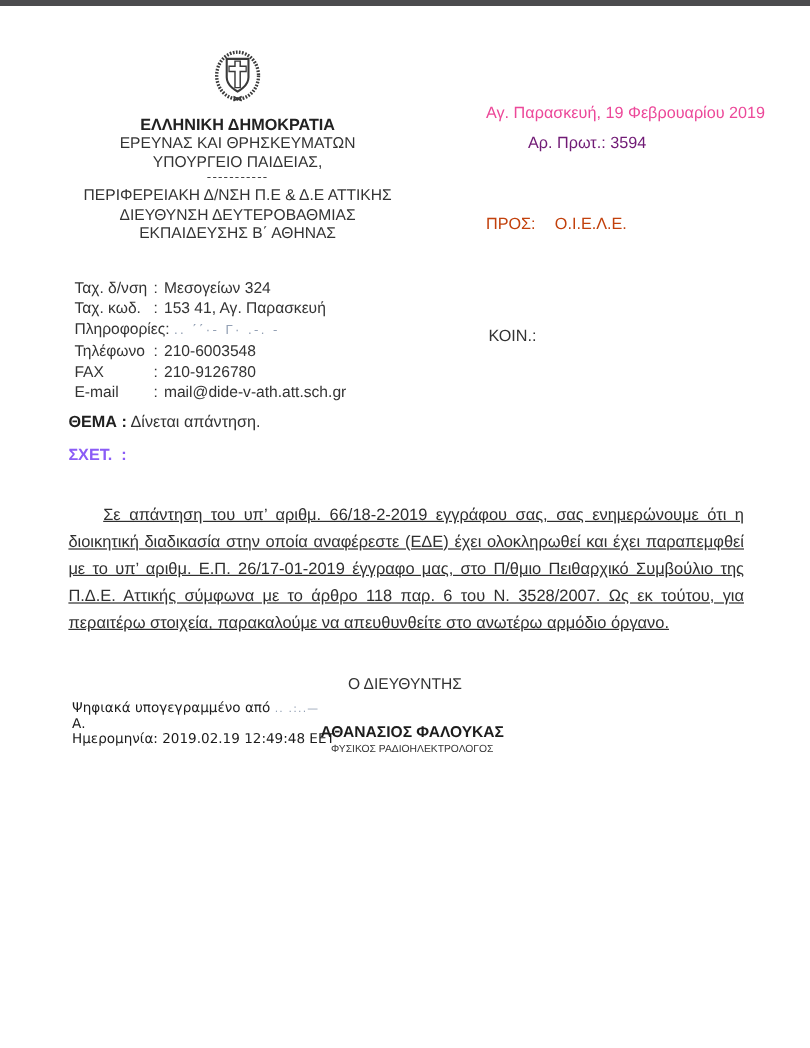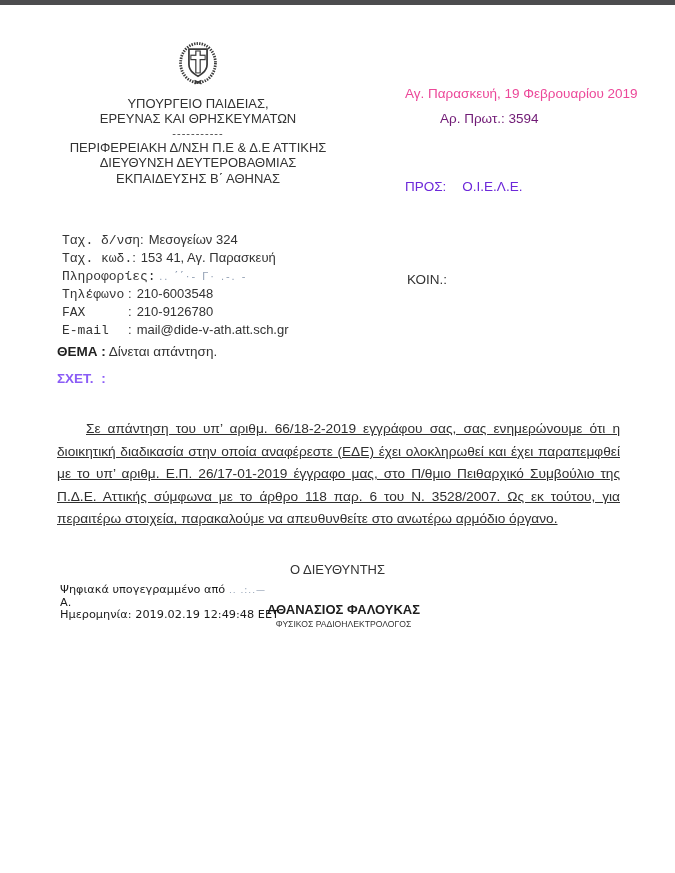--- a/index.html
+++ b/index.html
@@ -19,26 +19,26 @@
   .letterhead{
     position:absolute;left:37px;top:40px;width:322px;
     text-align:center;font-size:13px;line-height:15.5px;color:#333;
   }
   .emblem-wrap{margin-bottom:6px;}
   .lh-line.bold{font-weight:bold;font-size:13.5px;color:#222;}
   .lh-line.divider{font-size:11px;letter-spacing:1px;color:#444;line-height:13px;}
   
   .date-line{position:absolute;left:405px;top:86px;font-size:13.5px;color:#ec4899;}
   .protocol-line{position:absolute;left:440px;top:111px;font-size:13.5px;color:#701a75;}
-  .to-line{position:absolute;left:405px;top:179px;font-size:13.5px;color:#6d28d9;}
+  .to-line{position:absolute;left:405px;top:179px;font-size:13.5px;color:#c2410c;}
   .to-line .to-value{margin-left:16px;}
   .cc-line{position:absolute;left:407px;top:272px;font-size:13.5px;color:#333;}
   
   .contact{position:absolute;left:62px;top:231px;font-size:13px;line-height:17px;color:#333;white-space:nowrap;}
-  .contact .lbl{display:inline-block;min-width:66px;font-family:Liberation Mono, monospace;}
+  .contact .lbl{display:inline-block;min-width:66px;}
   .contact .lbl.wide{min-width:0;}
   .contact .sep{display:inline-block;margin-right:5px;}
   .redacted-frag{color:#93a0b4;font-size:11px;letter-spacing:2px;}
   
   .subject-line{position:absolute;left:57px;top:344px;font-size:13.5px;color:#333;}
   .subject-line .subj-label{font-weight:bold;color:#1f1f1f;}
   .ref-line{position:absolute;left:57px;top:371px;font-size:13.5px;font-weight:bold;color:#8b5cf6;white-space:pre;}
   
   .body-par{
     position:absolute;left:57px;top:418px;width:563px;
@@ -69,22 +69,23 @@
       <svg width="42" height="46" viewBox="0 0 60 66" aria-hidden="true">
         <ellipse cx="30" cy="33" rx="25" ry="28" fill="none" stroke="#3a3a3a" stroke-width="4" stroke-dasharray="2 1.7"></ellipse>
         <path d="M17 13 h26 v22 c0 11 -13 17 -13 17 s-13 -6 -13 -17 z" fill="#ffffff" stroke="#3a3a3a" stroke-width="2.5"></path>
         <line x1="30" y1="15" x2="30" y2="48" stroke="#3a3a3a" stroke-width="8"></line>
         <line x1="19" y1="25" x2="41" y2="25" stroke="#3a3a3a" stroke-width="8"></line>
         <line x1="30" y1="16.5" x2="30" y2="46.5" stroke="#ffffff" stroke-width="4.5"></line>
         <line x1="20.5" y1="25" x2="39.5" y2="25" stroke="#ffffff" stroke-width="4.5"></line>
         <path d="M25 63 l10 -5 M25 58 l10 5" stroke="#3a3a3a" stroke-width="2" fill="none"></path>
       </svg>
     </div>
+    <div class="lh-line bold">ΕΛΛΗΝΙΚΗ ΔΗΜΟΚΡΑΤΙΑ</div>
+    <div class="lh-line">ΕΡΕΥΝΑΣ ΚΑΙ ΘΡΗΣΚΕΥΜΑΤΩΝ</div>
     <div class="lh-line">ΥΠΟΥΡΓΕΙΟ ΠΑΙΔΕΙΑΣ,</div>
-    <div class="lh-line">ΕΡΕΥΝΑΣ ΚΑΙ ΘΡΗΣΚΕΥΜΑΤΩΝ</div>
     <div class="lh-line divider">-----------</div>
     <div class="lh-line">ΠΕΡΙΦΕΡΕΙΑΚΗ Δ/ΝΣΗ Π.Ε &amp; Δ.Ε ΑΤΤΙΚΗΣ</div>
     <div class="lh-line">ΔΙΕΥΘΥΝΣΗ ΔΕΥΤΕΡΟΒΑΘΜΙΑΣ</div>
     <div class="lh-line">ΕΚΠΑΙΔΕΥΣΗΣ Β΄ ΑΘΗΝΑΣ</div>
   </div>
 
   <div class="date-line">Αγ. Παρασκευή, 19 Φεβρουαρίου 2019</div>
   <div class="protocol-line">Αρ. Πρωτ.: 3594</div>
   <div class="to-line">
     <span class="to-label">ΠΡΟΣ:</span><span class="to-value">Ο.Ι.Ε.Λ.Ε.</span>

